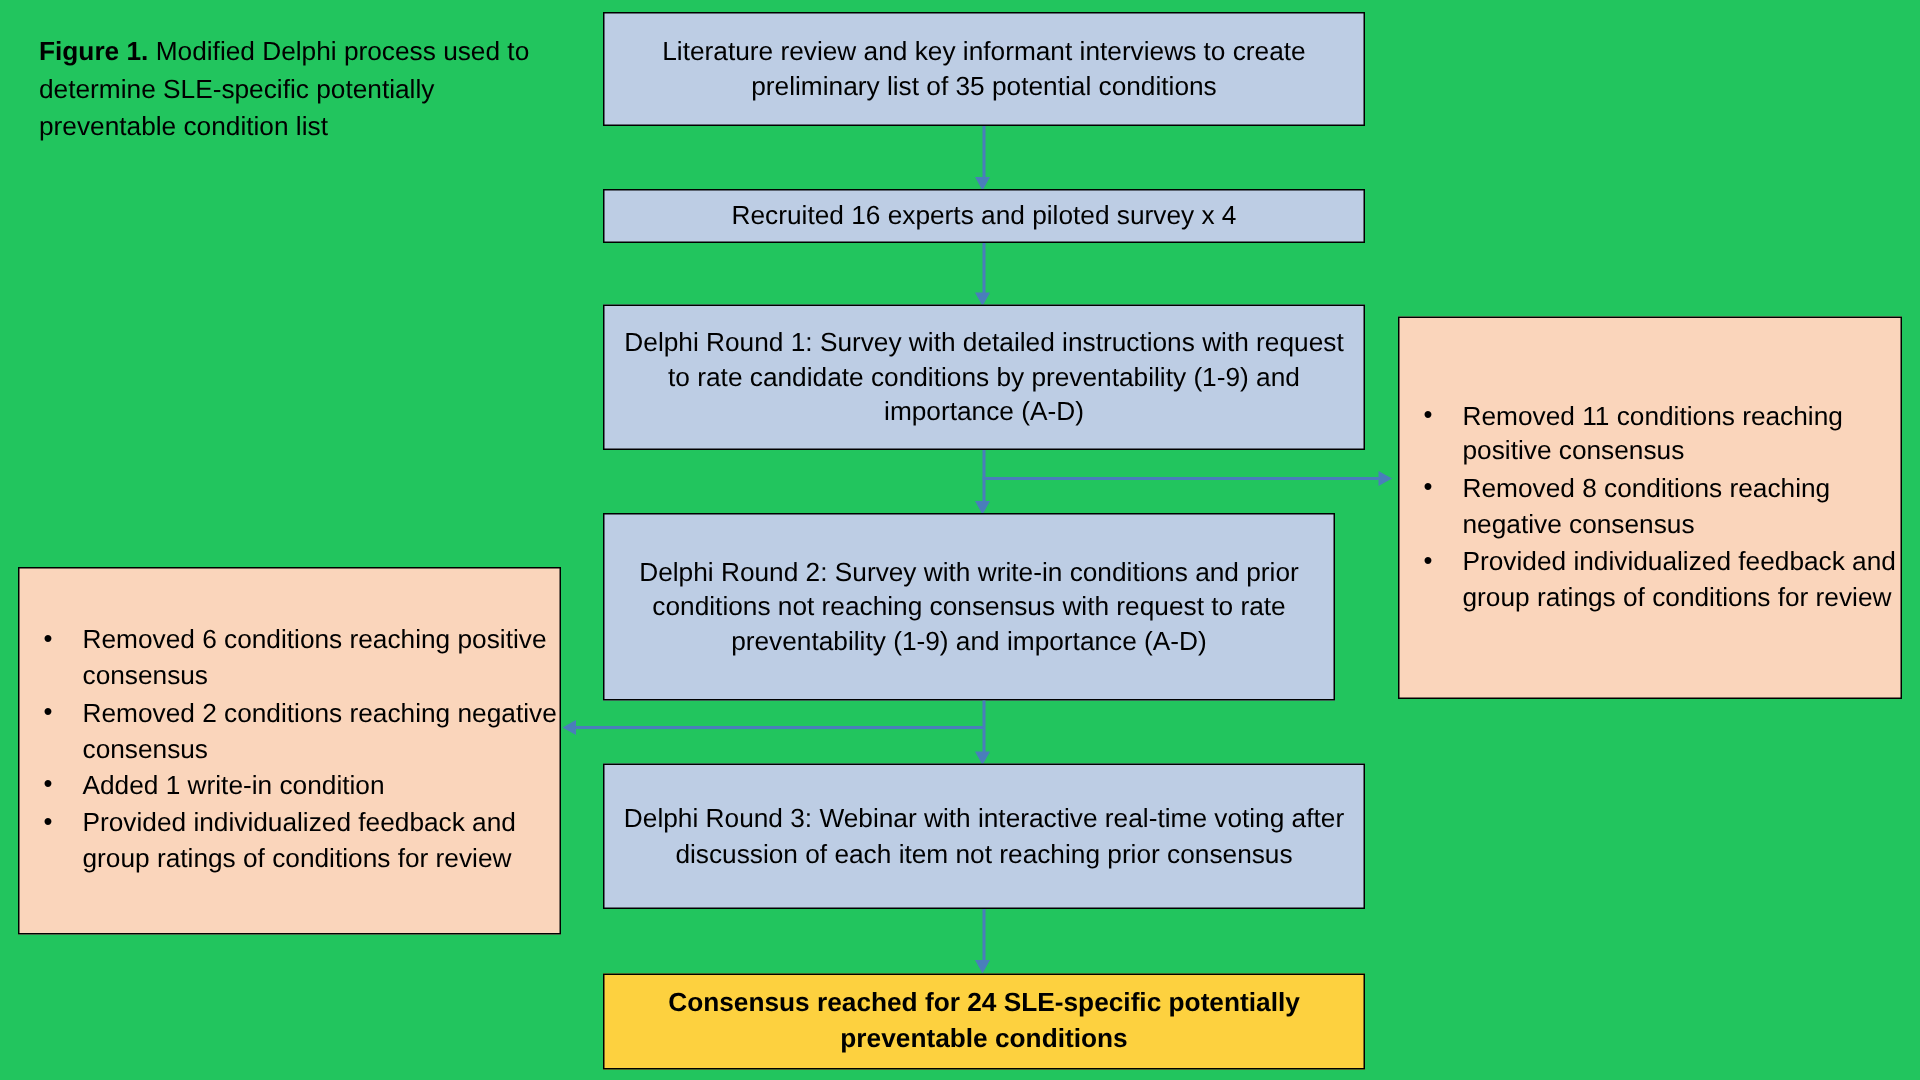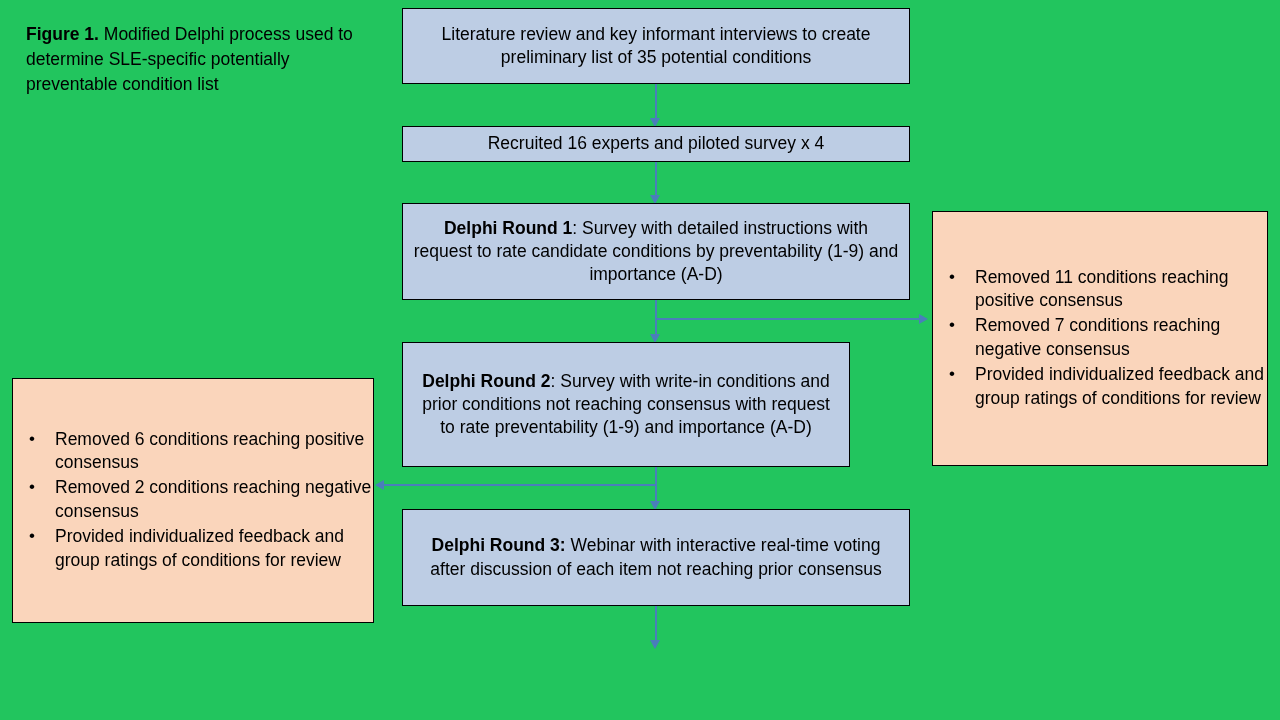--- a/index.html
+++ b/index.html
@@ -48,21 +48,21 @@
     padding: 0 10px;
     box-sizing: border-box;
   }
   .blue   { background: #bdcde4; }
   .yellow { background: #fdd13f; }
 
   .proc-text {
     font-size: 17.5px;
     line-height: 1.33;
   }
-  .proc-text b { font-weight: bold; }
+  .proc-text b { font-weight: normal; }
 
   .final-text {
     font-size: 17.5px;
     line-height: 1.35;
     font-weight: bold;
   }
 
   
   .side-box {
     position: absolute;
@@ -155,44 +155,48 @@
 
   <div class="conn v-line" style="left:655px; top:300px; height:37px;"></div>
   <div class="arrow arrow-down" style="left:650px; top:334px;"></div>
 
   <div class="conn h-line" style="left:655px; top:318px; width:266px;"></div>
   <div class="arrow arrow-right" style="left:919px; top:314px;"></div>
 
   <div class="side-box" style="left:932px; top:211px; width:336px; height:255px;">
     <ul>
       <li>Removed 11 conditions reaching positive consensus</li>
-      <li>Removed 7 conditions reaching negative consensus</li>
+      <li>Removed 8 conditions reaching negative consensus</li>
       <li>Provided individualized feedback and group ratings of conditions for review</li>
     </ul>
   </div>
 
-  <div class="box blue" style="left:402px; top:342px; width:448px; height:125px;">
+  <div class="box blue" style="left:402px; top:342px; width:488px; height:125px;">
     <div class="inner proc-text"><b>Delphi Round 2</b><span>: Survey with write-in conditions and prior conditions not reaching consensus with request to rate preventability (1-9) and importance (A-D)</span></div>
   </div>
 
   <div class="conn v-line" style="left:655px; top:467px; height:37px;"></div>
   <div class="arrow arrow-down" style="left:650px; top:501px;"></div>
 
   <div class="conn h-line" style="left:384px; top:484px; width:272px;"></div>
   <div class="arrow arrow-left" style="left:375px; top:480px;"></div>
 
   <div class="side-box" style="left:12px; top:378px; width:362px; height:245px;">
     <ul>
       <li>Removed 6 conditions reaching positive consensus</li>
       <li>Removed 2 conditions reaching negative consensus</li>
+      <li>Added 1 write-in condition</li>
       <li>Provided individualized feedback and group ratings of conditions for review</li>
     </ul>
   </div>
 
   <div class="box blue" style="left:402px; top:509px; width:508px; height:97px;">
     <div class="inner proc-text"><b>Delphi Round 3:</b><span> Webinar with interactive real-time voting after discussion of each item not reaching prior consensus</span></div>
   </div>
 
   <div class="conn v-line" style="left:655px; top:606px; height:37px;"></div>
   <div class="arrow arrow-down" style="left:650px; top:640px;"></div>
 
+  <div class="box yellow" style="left:402px; top:649px; width:508px; height:64px;">
+    <div class="inner final-text">Consensus reached for 24 SLE-specific potentially preventable conditions</div>
+  </div>
 
 </div>
 
 </body></html>

